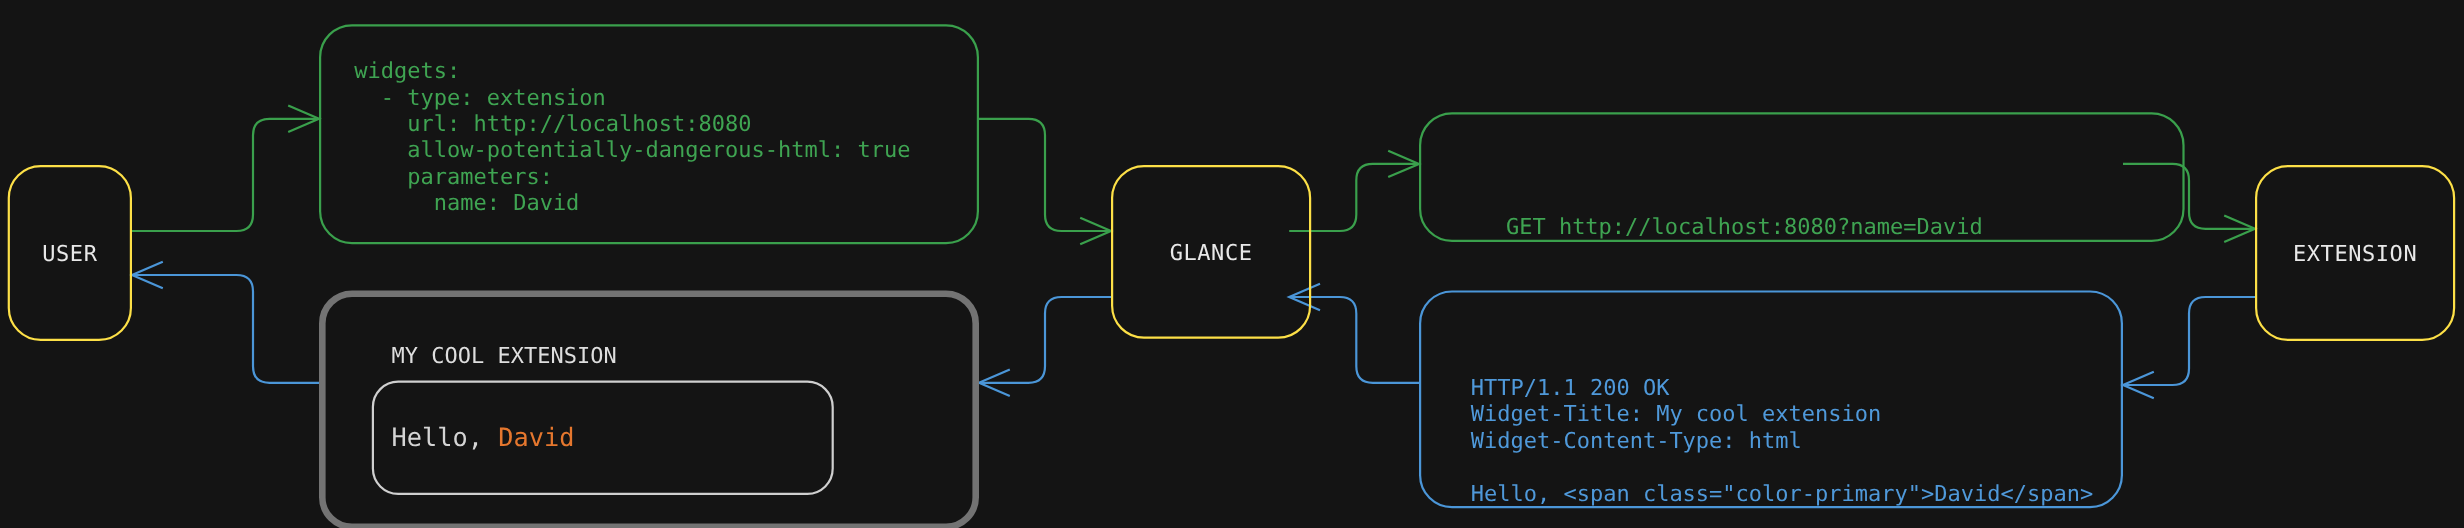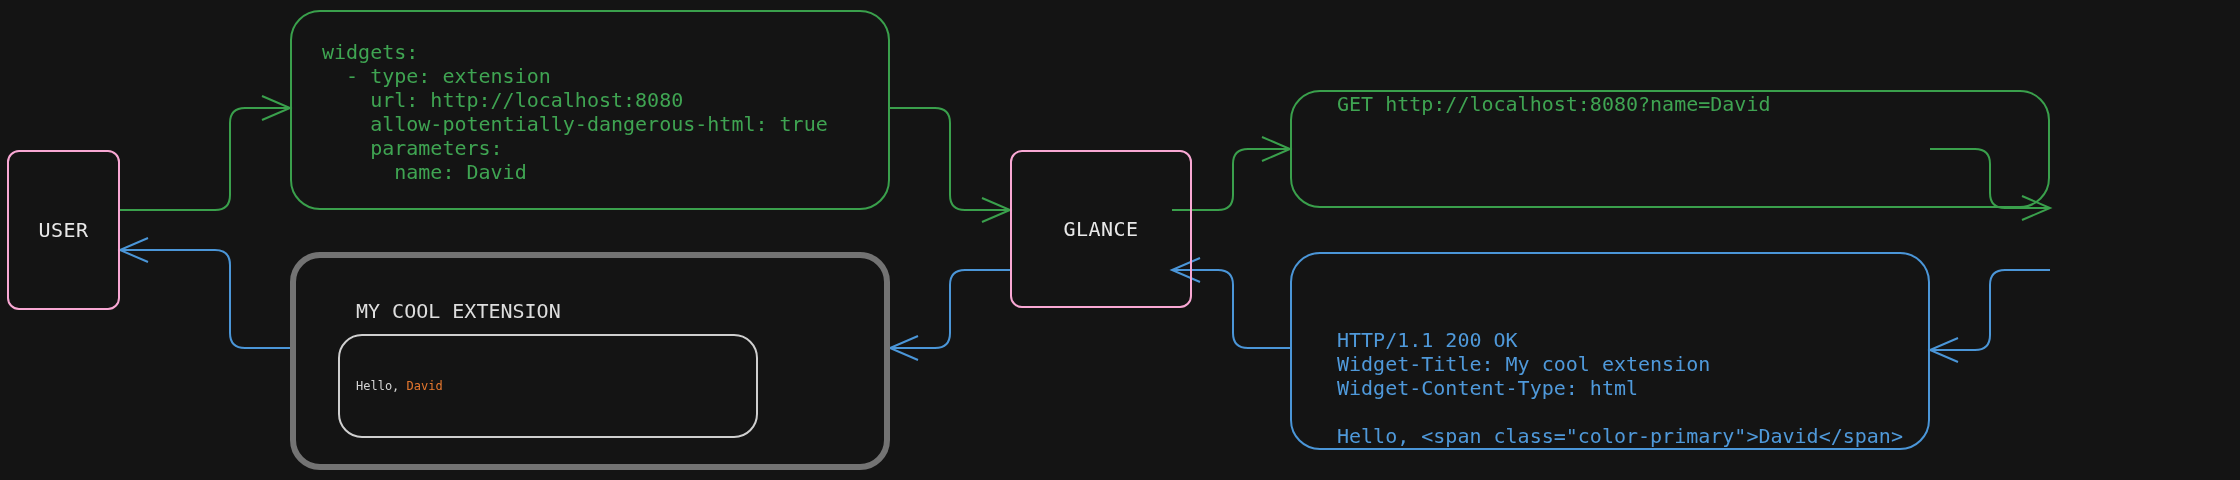--- a/index.html
+++ b/index.html
@@ -11,58 +11,59 @@
     font-family: "DejaVu Sans Mono", "Liberation Mono", monospace;
     overflow: hidden;
   }
   svg.wires { position: absolute; inset: 0; width: 2240px; height: 480px; }
   svg.wires path { fill: none; stroke-width: 2; }
   .wire-green { stroke: #3aa04c; }
   .wire-blue  { stroke: #4b96d8; }
 
   .node {
     position: absolute;
-    border: 2px solid #f9a8d4;
-    border-radius: 12px;
+    border: 2px solid #fde047;
+    border-radius: 30px;
     display: flex;
     align-items: center;
     justify-content: center;
     color: #e8e8e8;
     font-size: 20px;
     letter-spacing: 0.5px;
     background: transparent;
     box-sizing: border-box;
   }
   #node-user      { left: 7px;    top: 150px; width: 113px; height: 160px; }
   #node-glance    { left: 1010px; top: 150px; width: 182px; height: 158px; }
   #node-extension { left: 2050px; top: 150px; width: 182px; height: 160px; }
 
   .codebox {
     position: absolute;
     border-radius: 30px;
     box-sizing: border-box;
     background: transparent;
+    margin-top: 12px;
   }
   .codebox pre {
     margin: 0;
     white-space: pre;
     font-family: inherit;
     font-size: 20px;
     line-height: 24px;
   }
   #config-box {
     left: 290px; top: 10px; width: 600px; height: 200px;
     border: 2px solid #3aa04c;
   }
   #config-box pre { position: absolute; left: 30px; top: 28px; color: #3fa452; }
 
   #request-box {
-    left: 1290px; top: 90px; width: 760px; height: 118px;
+    left: 1290px; top: 90px; width: 696px; height: 118px;
     border: 2px solid #3aa04c;
-    display: flex; align-items: flex-start;
+    display: flex; align-items: flex-end; padding-left: 32px;
   }
   #request-box pre { padding-left: 45px; color: #3fa452; }
 
   #response-box {
     left: 1290px; top: 252px; width: 640px; height: 198px;
     border: 2px solid #4b96d8;
     display: flex; align-items: flex-end;
   }
   #response-box pre { padding-left: 45px; color: #4f99da; }
 
@@ -82,21 +83,21 @@
     position: absolute;
     left: 42px; top: 76px; width: 420px; height: 104px;
     border: 2px solid #cfcfcf;
     border-radius: 24px;
     box-sizing: border-box;
     display: flex;
     align-items: center;
   }
   .widget-inner .hello {
     padding-left: 16px;
-    font-size: 12px;
+    font-size: 23px;
     white-space: pre;
     color: #d4d4d4;
   }
   .widget-inner .hello .name { color: #e5772e; }
 </style>
 </head>
 <body>
 
 <div class="canvas">
 
@@ -136,20 +137,23 @@
       <path class="wire-blue" d="M 148 238 L 120 250 L 148 262"></path>
     </g>
   </svg>
 
   <div class="node" id="node-user">
     <span>USER</span>
   </div>
   <div class="node" id="node-glance">
     <span>GLANCE</span>
   </div>
+  <div class="node" id="node-extension">
+    <span>EXTENSION</span>
+  </div>
 
   <div class="codebox" id="config-box">
     <pre>widgets:
   - type: extension
     url: http://localhost:8080
     allow-potentially-dangerous-html: true
     parameters:
       name: David</pre>
   </div>
 

